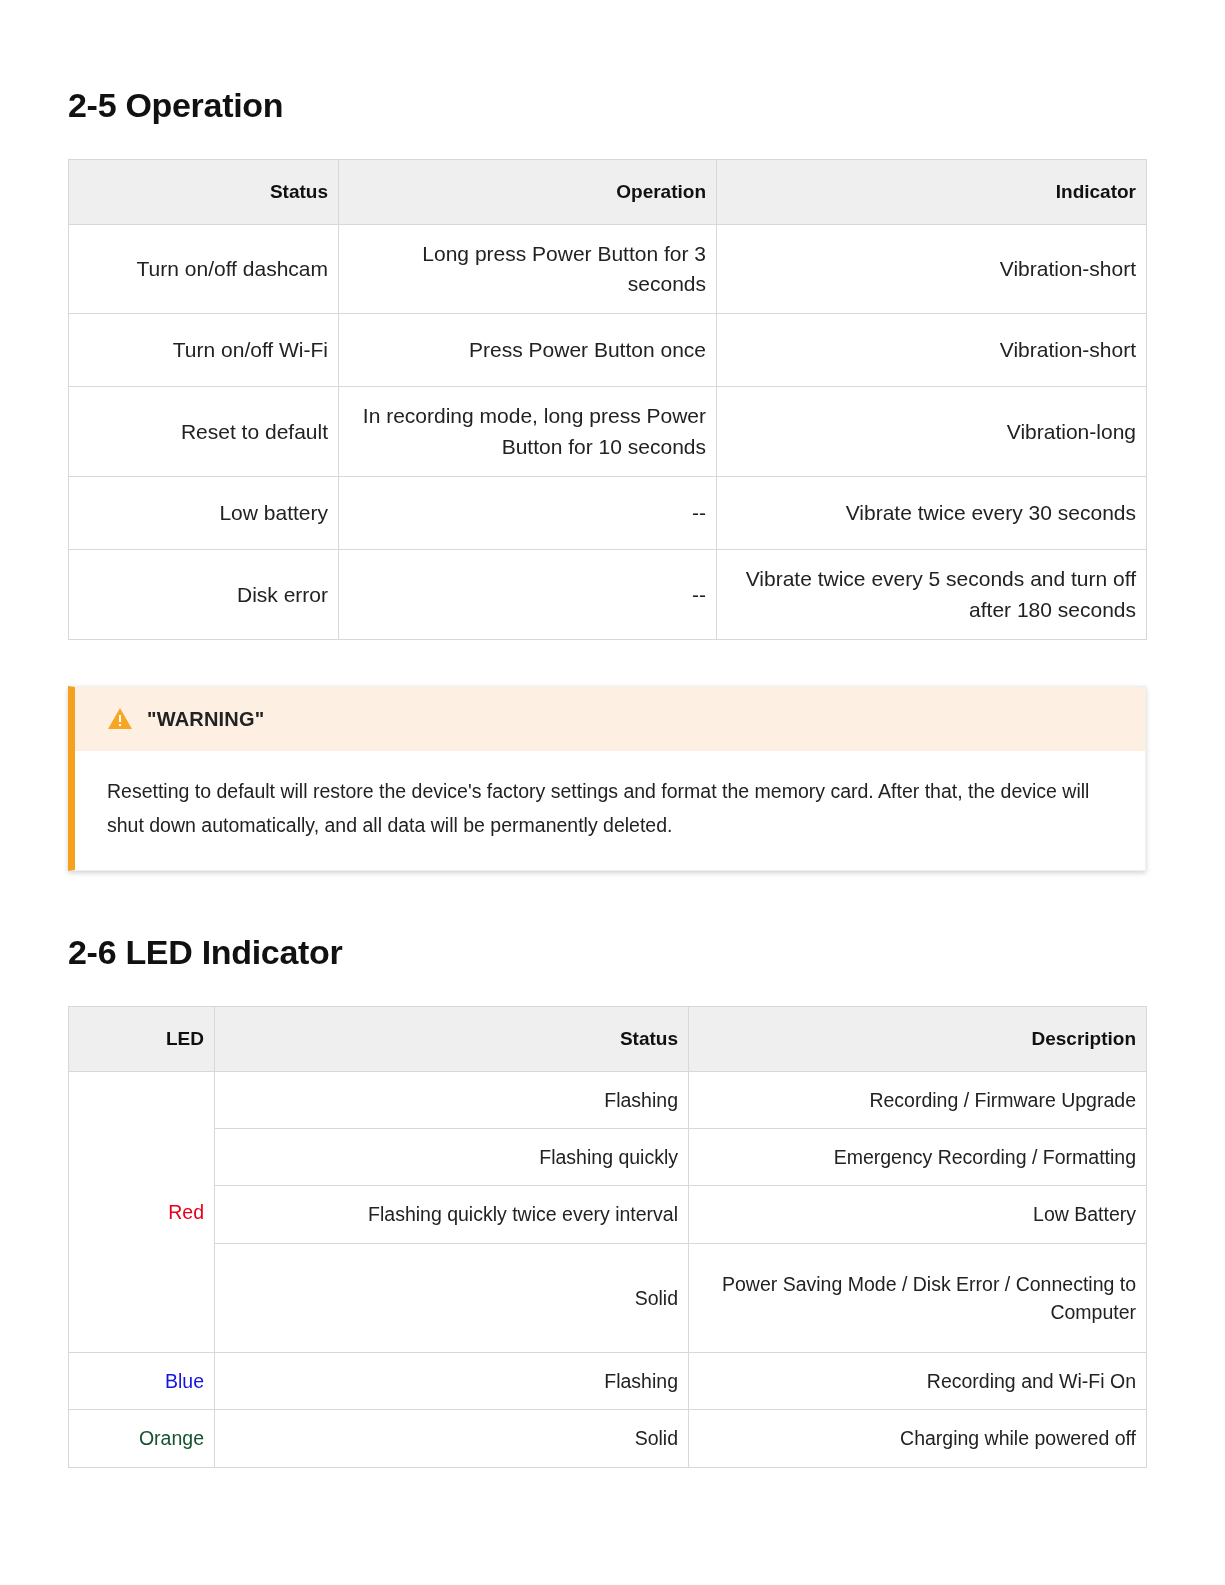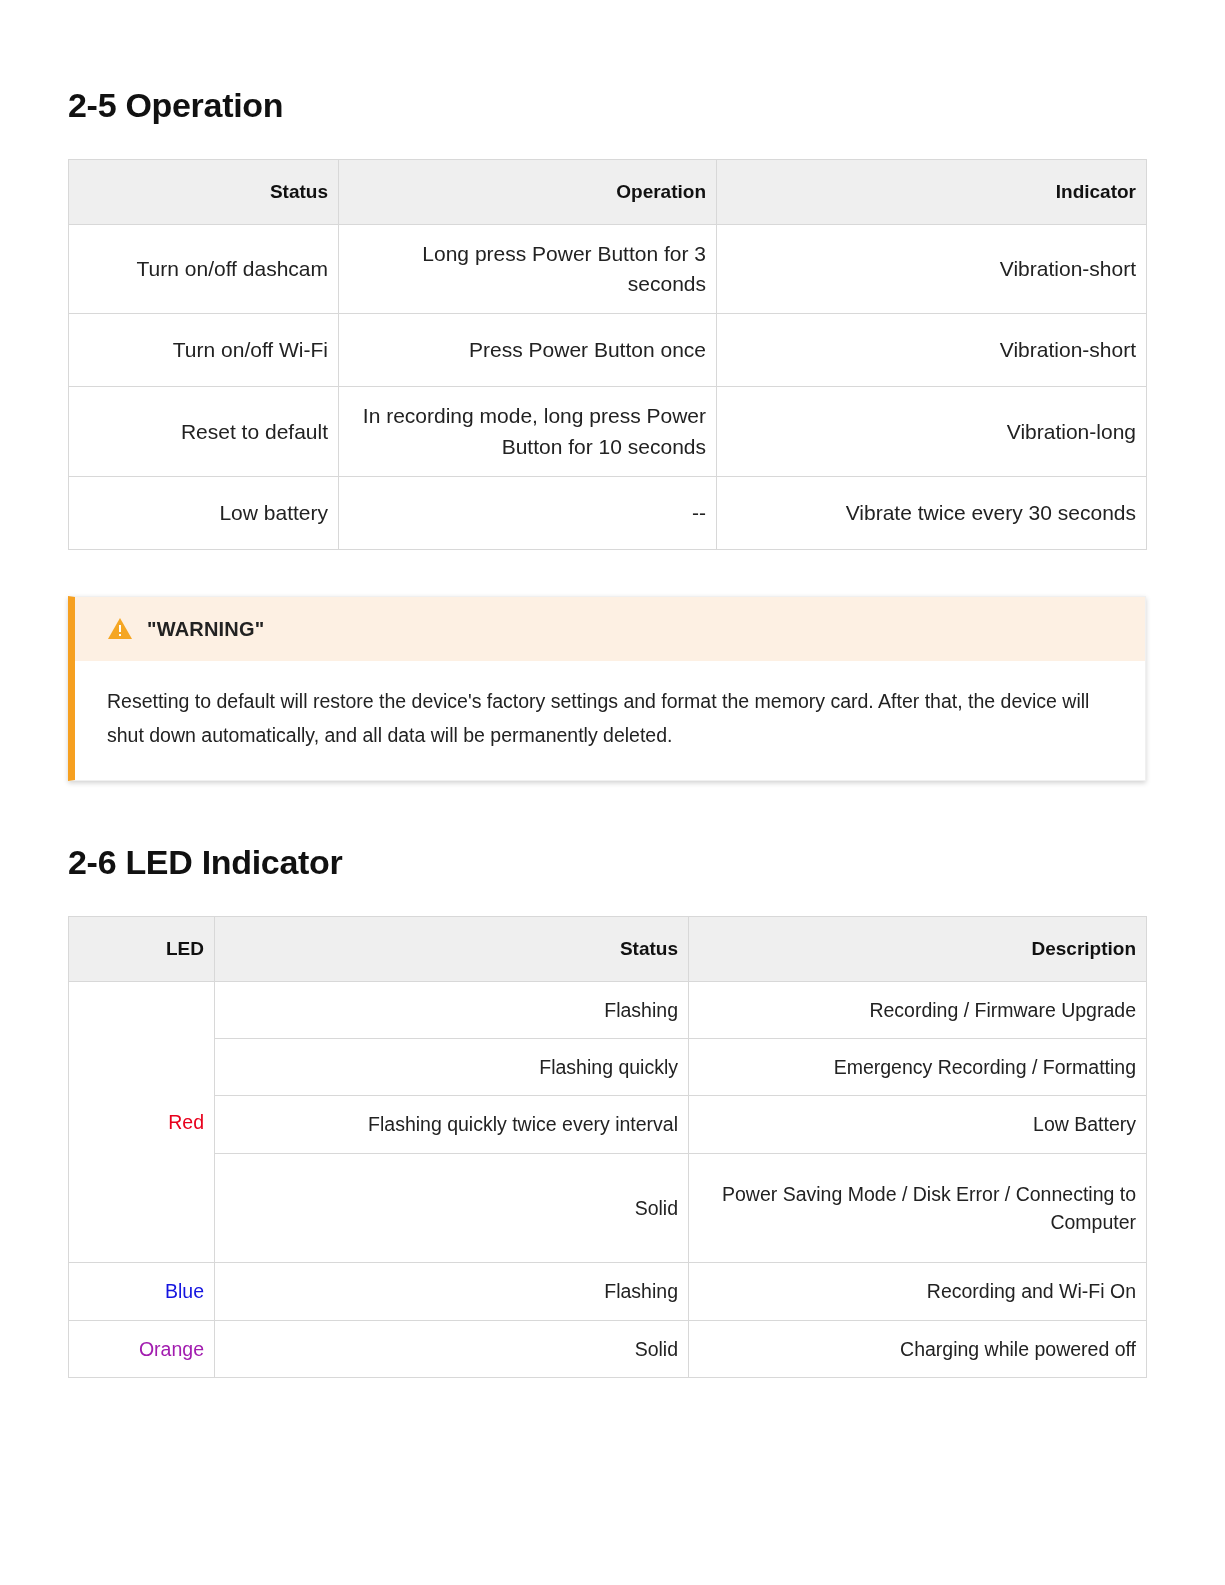--- a/index.html
+++ b/index.html
@@ -67,21 +67,21 @@
   .led-table col.c2 { width: 474px; }
   .led-table col.c3 { width: 458px; }
 
   .led-table tbody td { font-size: 19.5px; }
   .led-label {
     font-weight: bold;
     font-size: 20px;
   }
   .led-red { color: #e8001c; margin-left: 30px; }
   .led-blue { color: #1515e0; margin-left: 12px; }
-  .led-orange { color: #a21caf; }
+  .led-orange { color: #14532d; }
 
   
   .warning-box {
     width: 1078px;
     margin-top: 46px;
     box-sizing: border-box;
     border-left: 7px solid #f6a020;
     background: #ffffff;
     box-shadow: 0 2px 5px rgba(0,0,0,0.18);
     border-top: 1px solid #f0f0f0;
@@ -148,20 +148,25 @@
       </tr>
       <tr>
         <td>Reset to default</td>
         <td>In recording mode, long press Power Button for 10 seconds</td>
         <td>Vibration-long</td>
       </tr>
       <tr>
         <td>Low battery</td>
         <td>--</td>
         <td>Vibrate twice every 30 seconds</td>
+      </tr>
+      <tr>
+        <td>Disk error</td>
+        <td>--</td>
+        <td>Vibrate twice every 5 seconds and turn off after 180 seconds</td>
       </tr>
     </tbody>
   </table>
 
   <div class="warning-box">
     <div class="warning-head">
       <span class="warn-icon">
         <svg width="26" height="24" viewBox="0 0 26 24" xmlns="http://www.w3.org/2000/svg">
           <path d="M13 1 L25 22 L1 22 Z" fill="#f5a623"></path>
           <rect x="12" y="8" width="2" height="7" fill="#ffffff"></rect>

